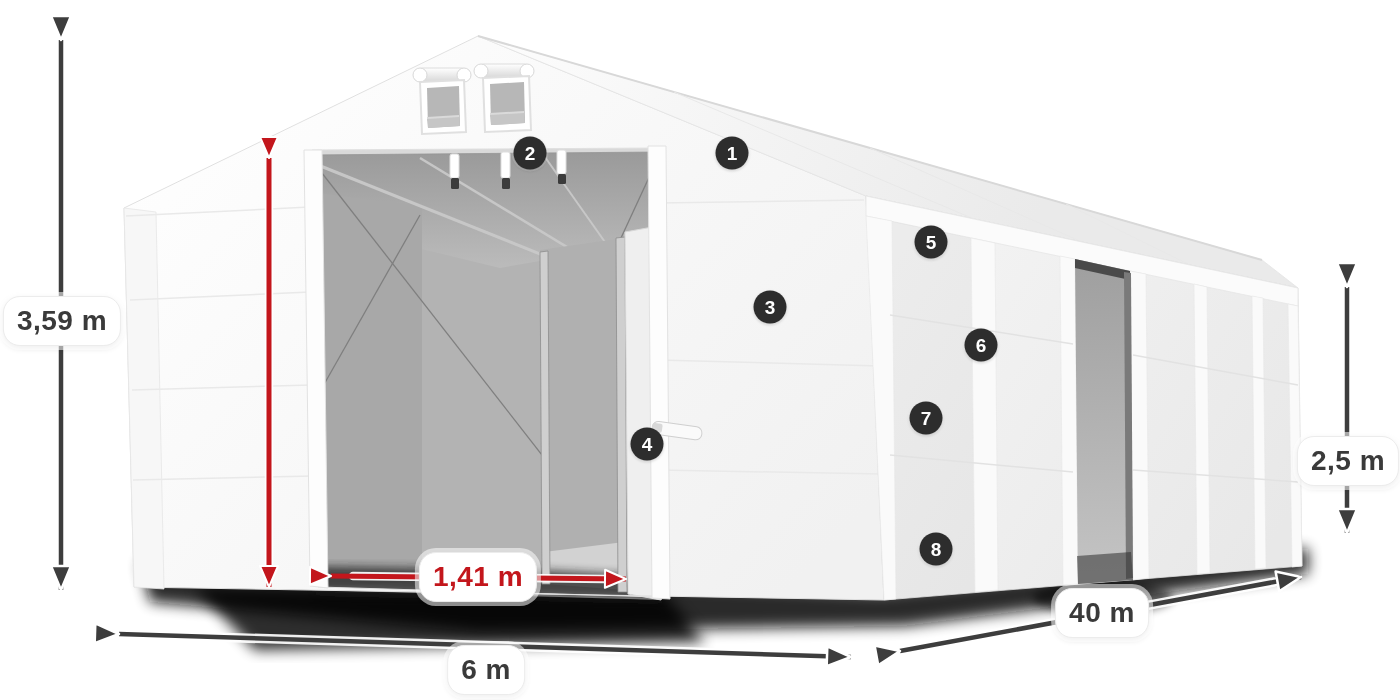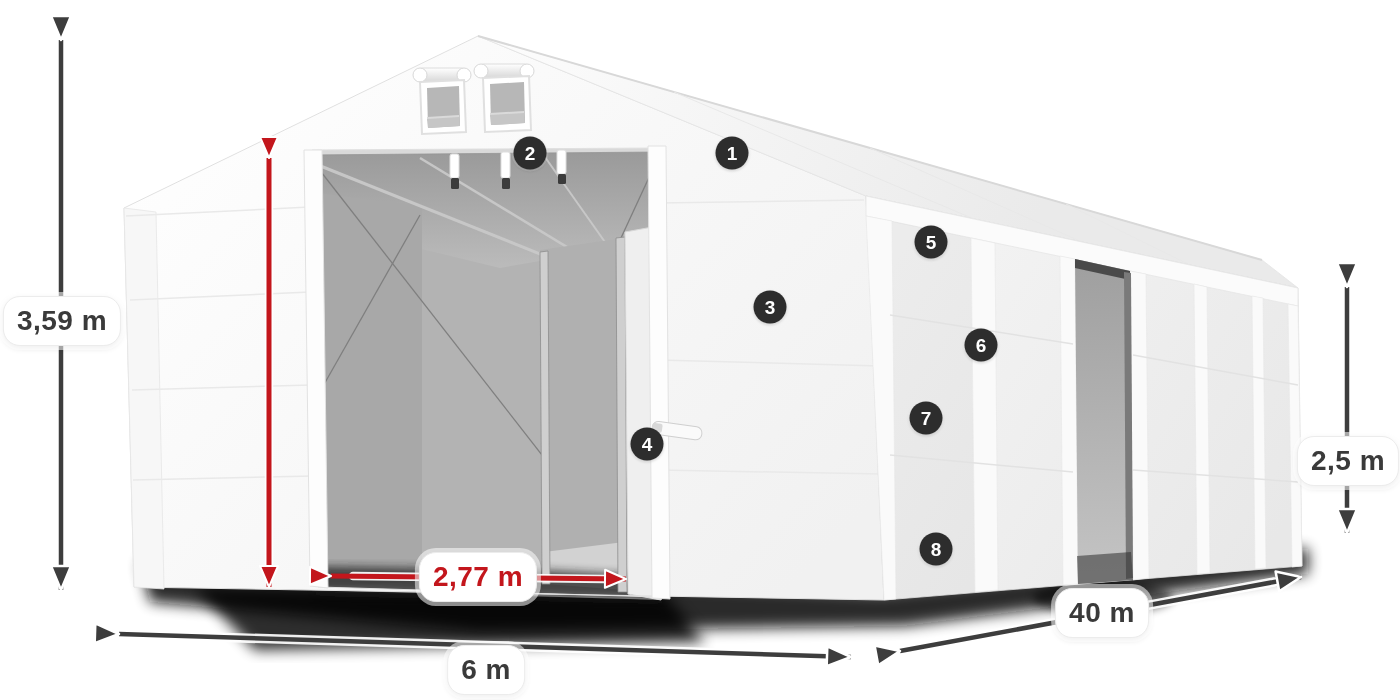--- a/index.html
+++ b/index.html
@@ -221,21 +221,21 @@
         <line class="dim-shaft" x1="900" y1="651" x2="1301" y2="577" marker-start="url(#aD)" marker-end="url(#aD)"></line>
       </g>
       <g>
         <line class="dim-casing" x1="1347" y1="313" x2="1347" y2="507"></line>
         <line class="dim-shaft" x1="1347" y1="287" x2="1347" y2="533" marker-start="url(#aD)" marker-end="url(#aD)"></line>
       </g>
     </g>
   </svg>
 
   <div class="pill pill-dark" style="left:62px;top:321px;">3,59 m</div>
-  <div class="pill pill-red" style="left:478px;top:577px;">2,77 m</div>
+  <div class="pill pill-red" style="left:478px;top:577px;">1,41 m</div>
   <div class="pill pill-dark" style="left:486px;top:670px;">6 m</div>
   <div class="pill pill-dark" style="left:1102px;top:613px;">40 m</div>
   <div class="pill pill-dark" style="left:1348px;top:419px;margin-top:42px;">2,5 m</div>
 
   <div class="badge" style="left:732px;top:153px;">1</div>
   <div class="badge" style="left:530px;top:153px;">2</div>
   <div class="badge" style="left:770px;top:307px;">3</div>
   <div class="badge" style="left:647px;top:444px;">4</div>
   <div class="badge" style="left:931px;top:242px;">5</div>
   <div class="badge" style="left:981px;top:345px;">6</div>

